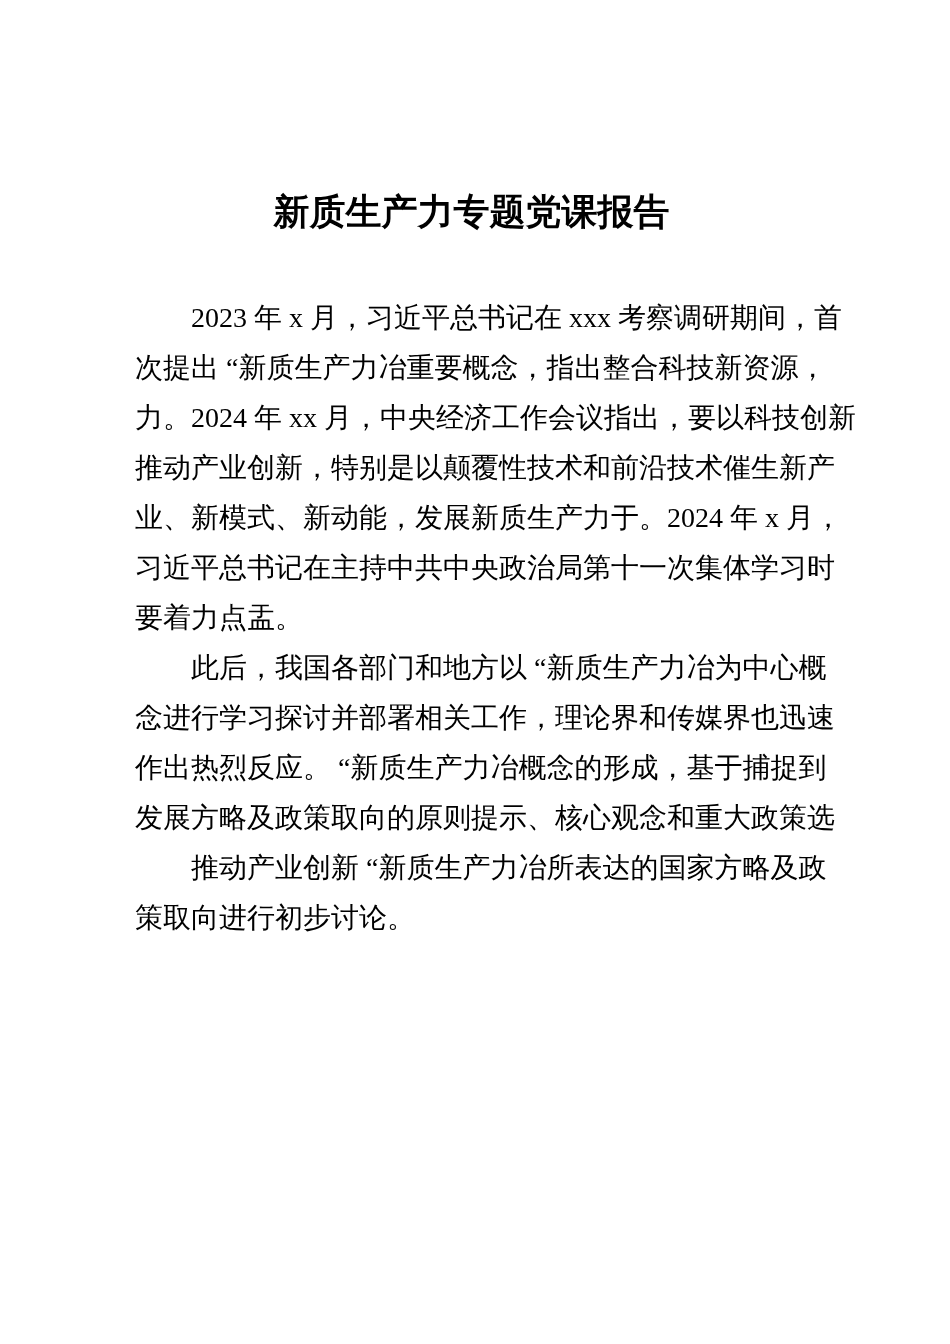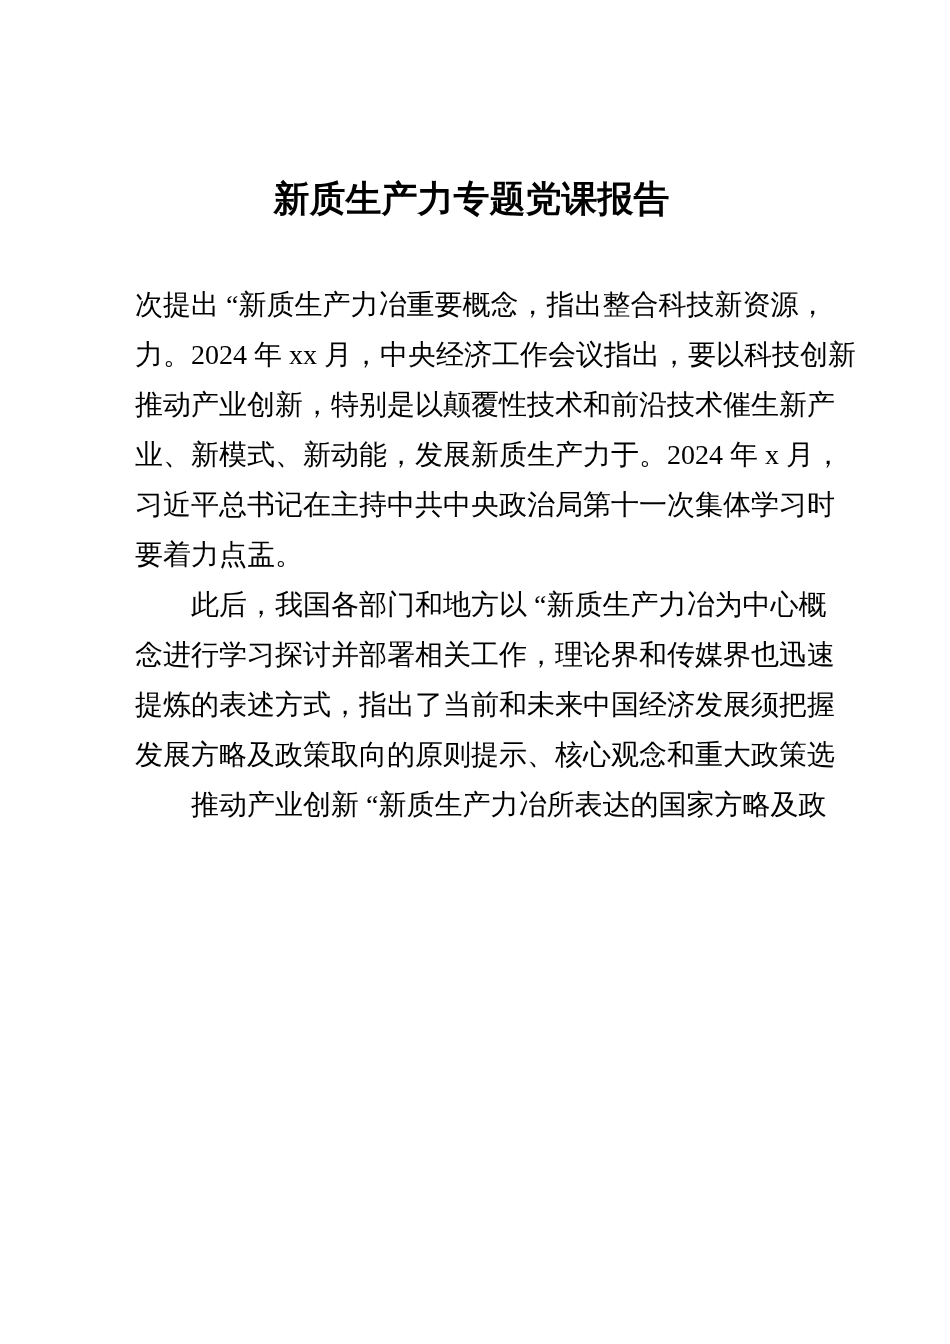--- a/index.html
+++ b/index.html
@@ -9,21 +9,21 @@
   }
   .page {
     position: relative;
     width: 950px;
     height: 1344px;
     background: #ffffff;
     color: #000000;
     overflow: hidden;
   }
   .doc-title {
-    margin: 3px;
+    margin: 16px;
     padding: 176px 7px 0 0;
     text-align: center;
     font-family: "Liberation Sans", sans-serif;
     font-weight: 700;
     font-size: 36px;
     line-height: 40px;
     letter-spacing: 0px;
   }
   .doc-body {
     margin: 61px 135px 0 135px;
@@ -48,30 +48,32 @@
     text-align-last: left;
   }
 </style>
 </head>
 <body>
 
 <div class="page">
   <h1 class="doc-title">新质生产力专题党课报告</h1>
   <div class="doc-body">
       <p class="paragraph">
+        <span class="line line-first">2023 年 x 月，习近平总书记在 xxx 考察调研期间，首</span>
         <span class="line">次提出 “新质生产力冶重要概念，指出整合科技新资源，</span>
         <span class="line">力。2024 年 xx 月，中央经济工作会议指出，要以科技创新</span>
         <span class="line">推动产业创新，特别是以颠覆性技术和前沿技术催生新产</span>
         <span class="line">业、新模式、新动能，发展新质生产力于。2024 年 x 月，</span>
         <span class="line">习近平总书记在主持中共中央政治局第十一次集体学习时</span>
         <span class="line line-last">要着力点盂。</span>
       </p>
       <p class="paragraph">
         <span class="line line-first">此后，我国各部门和地方以 “新质生产力冶为中心概</span>
         <span class="line">念进行学习探讨并部署相关工作，理论界和传媒界也迅速</span>
-        <span class="line">提炼的表述方式，指出了当前和未来中国经济发展须把握</span>
+        <span class="line">作出热烈反应。 “新质生产力冶概念的形成，基于捕捉到</span>
         <span class="line">发展方略及政策取向的原则提示、核心观念和重大政策选</span>
       </p>
       <p class="paragraph">
         <span class="line line-first">推动产业创新 “新质生产力冶所表达的国家方略及政</span>
+        <span class="line line-last">策取向进行初步讨论。</span>
       </p>
     </div>
 </div>
 
 </body></html>

